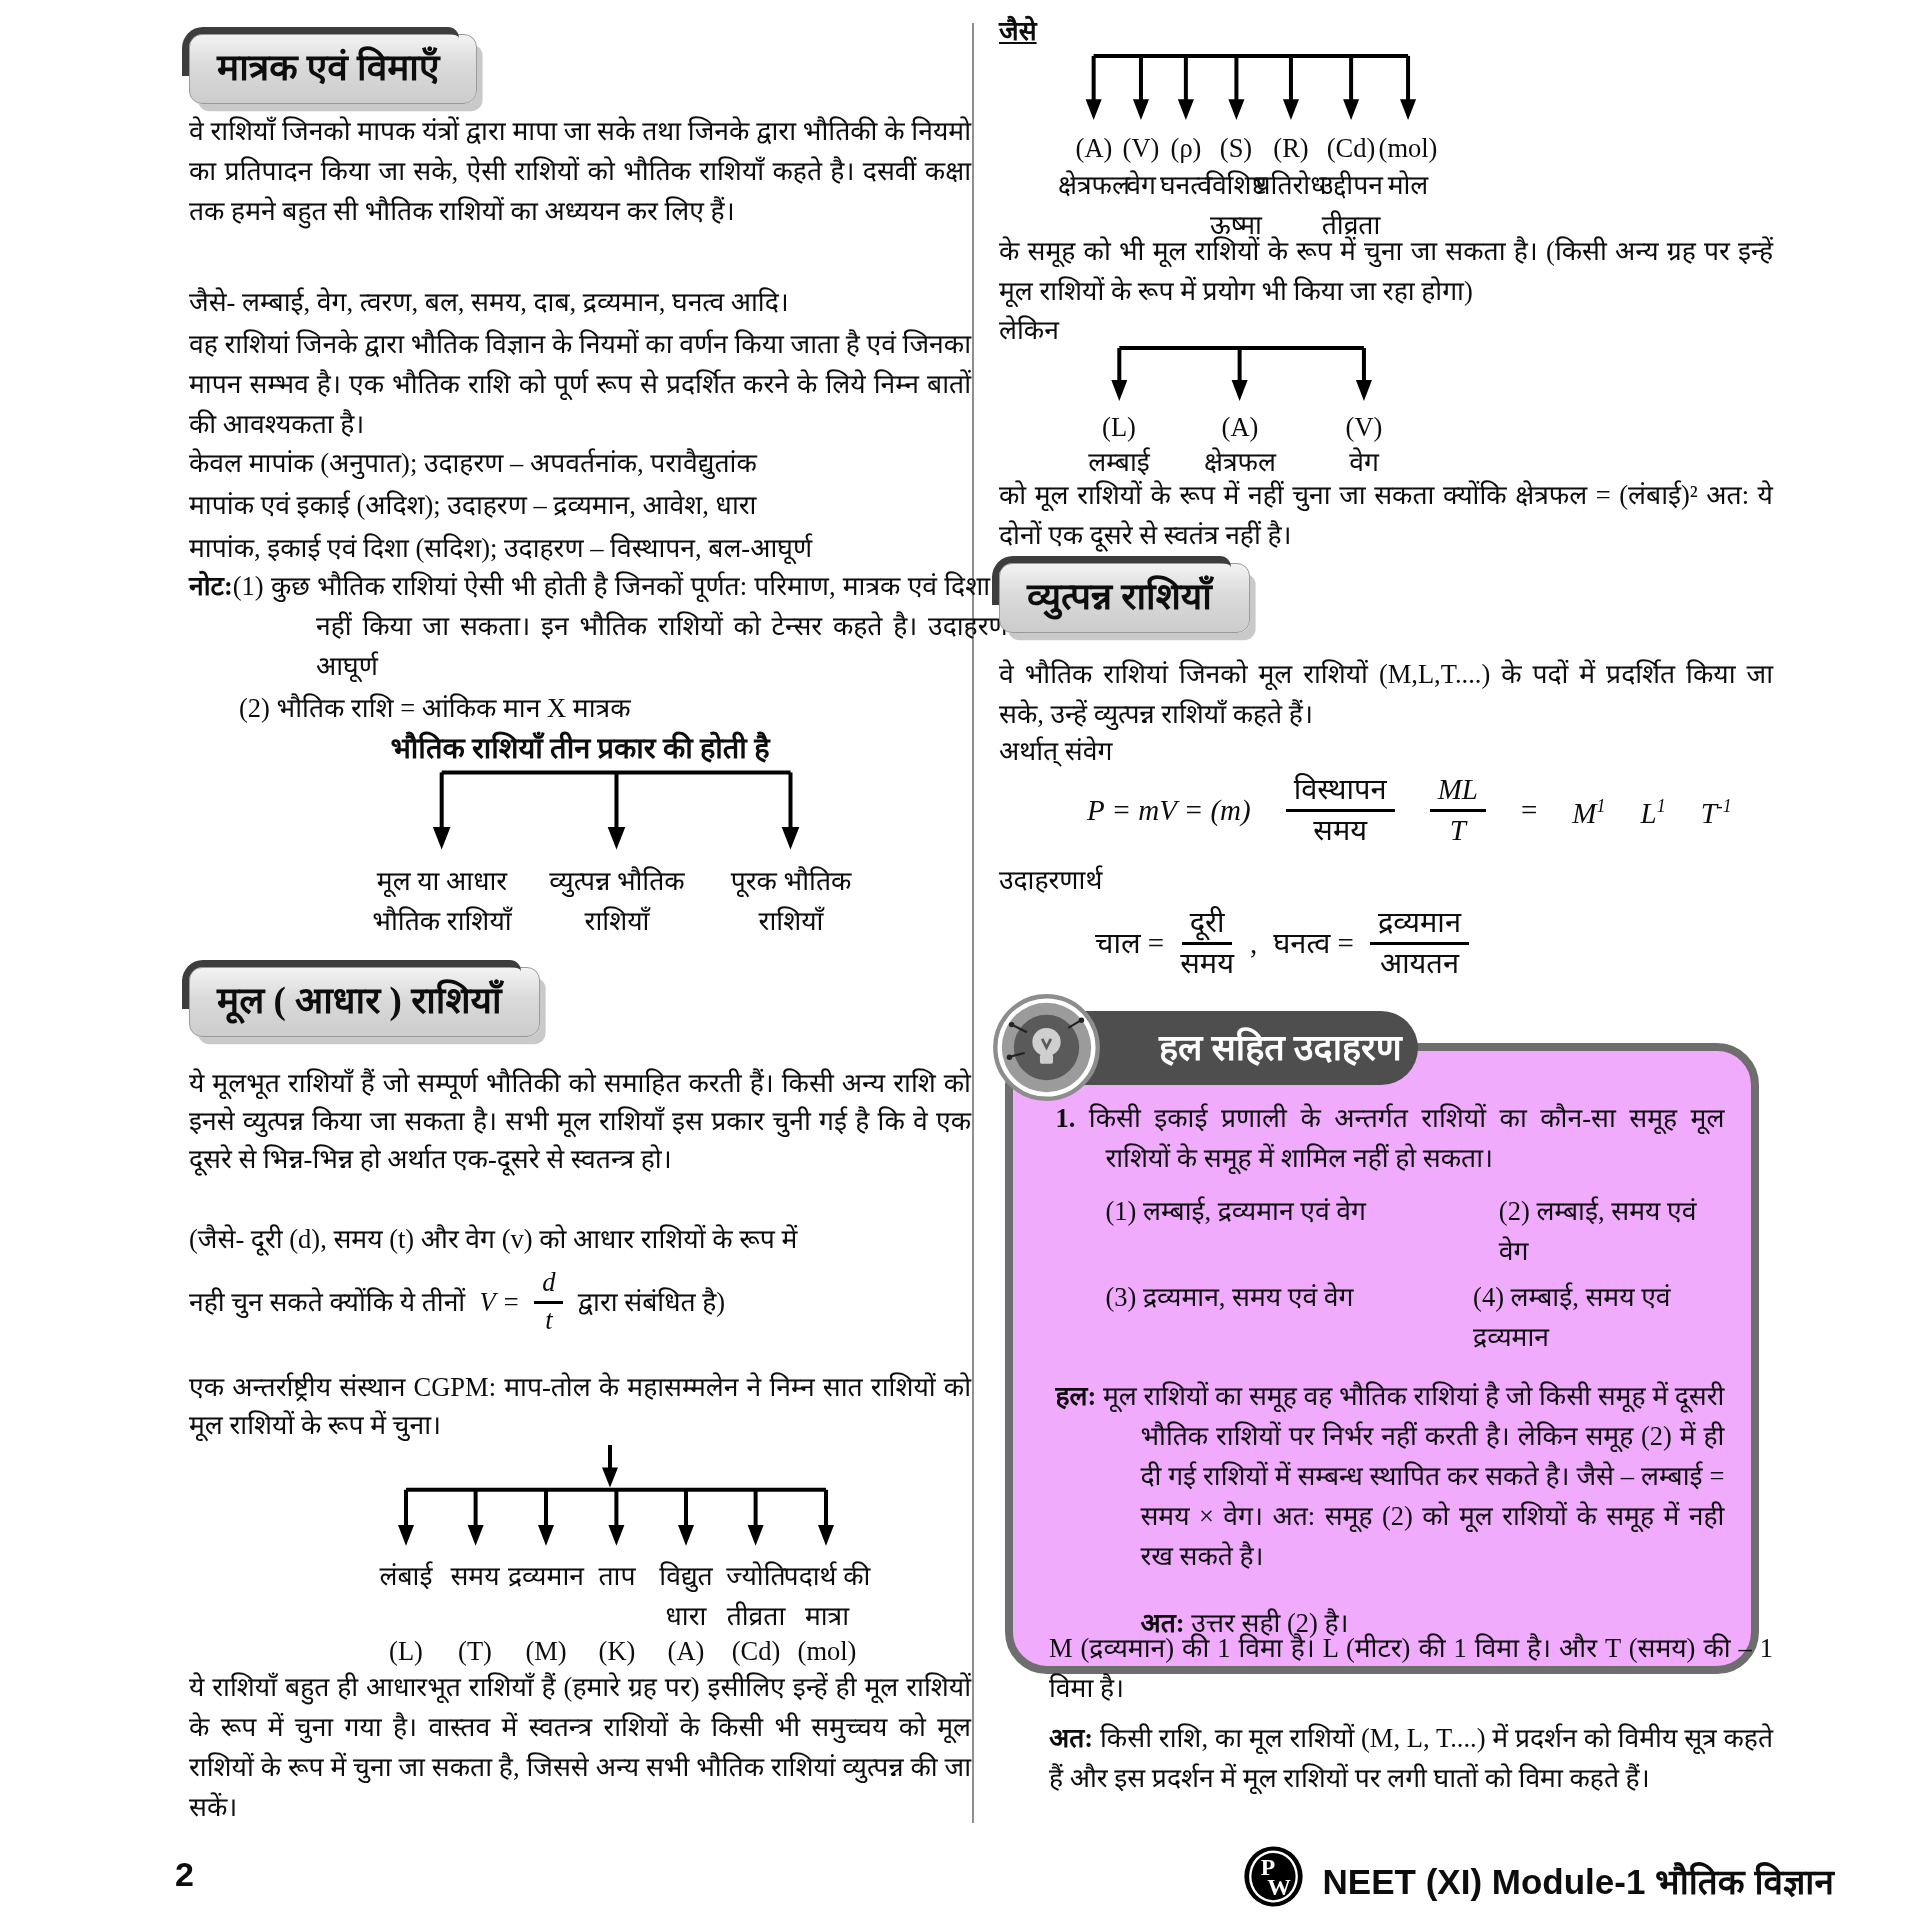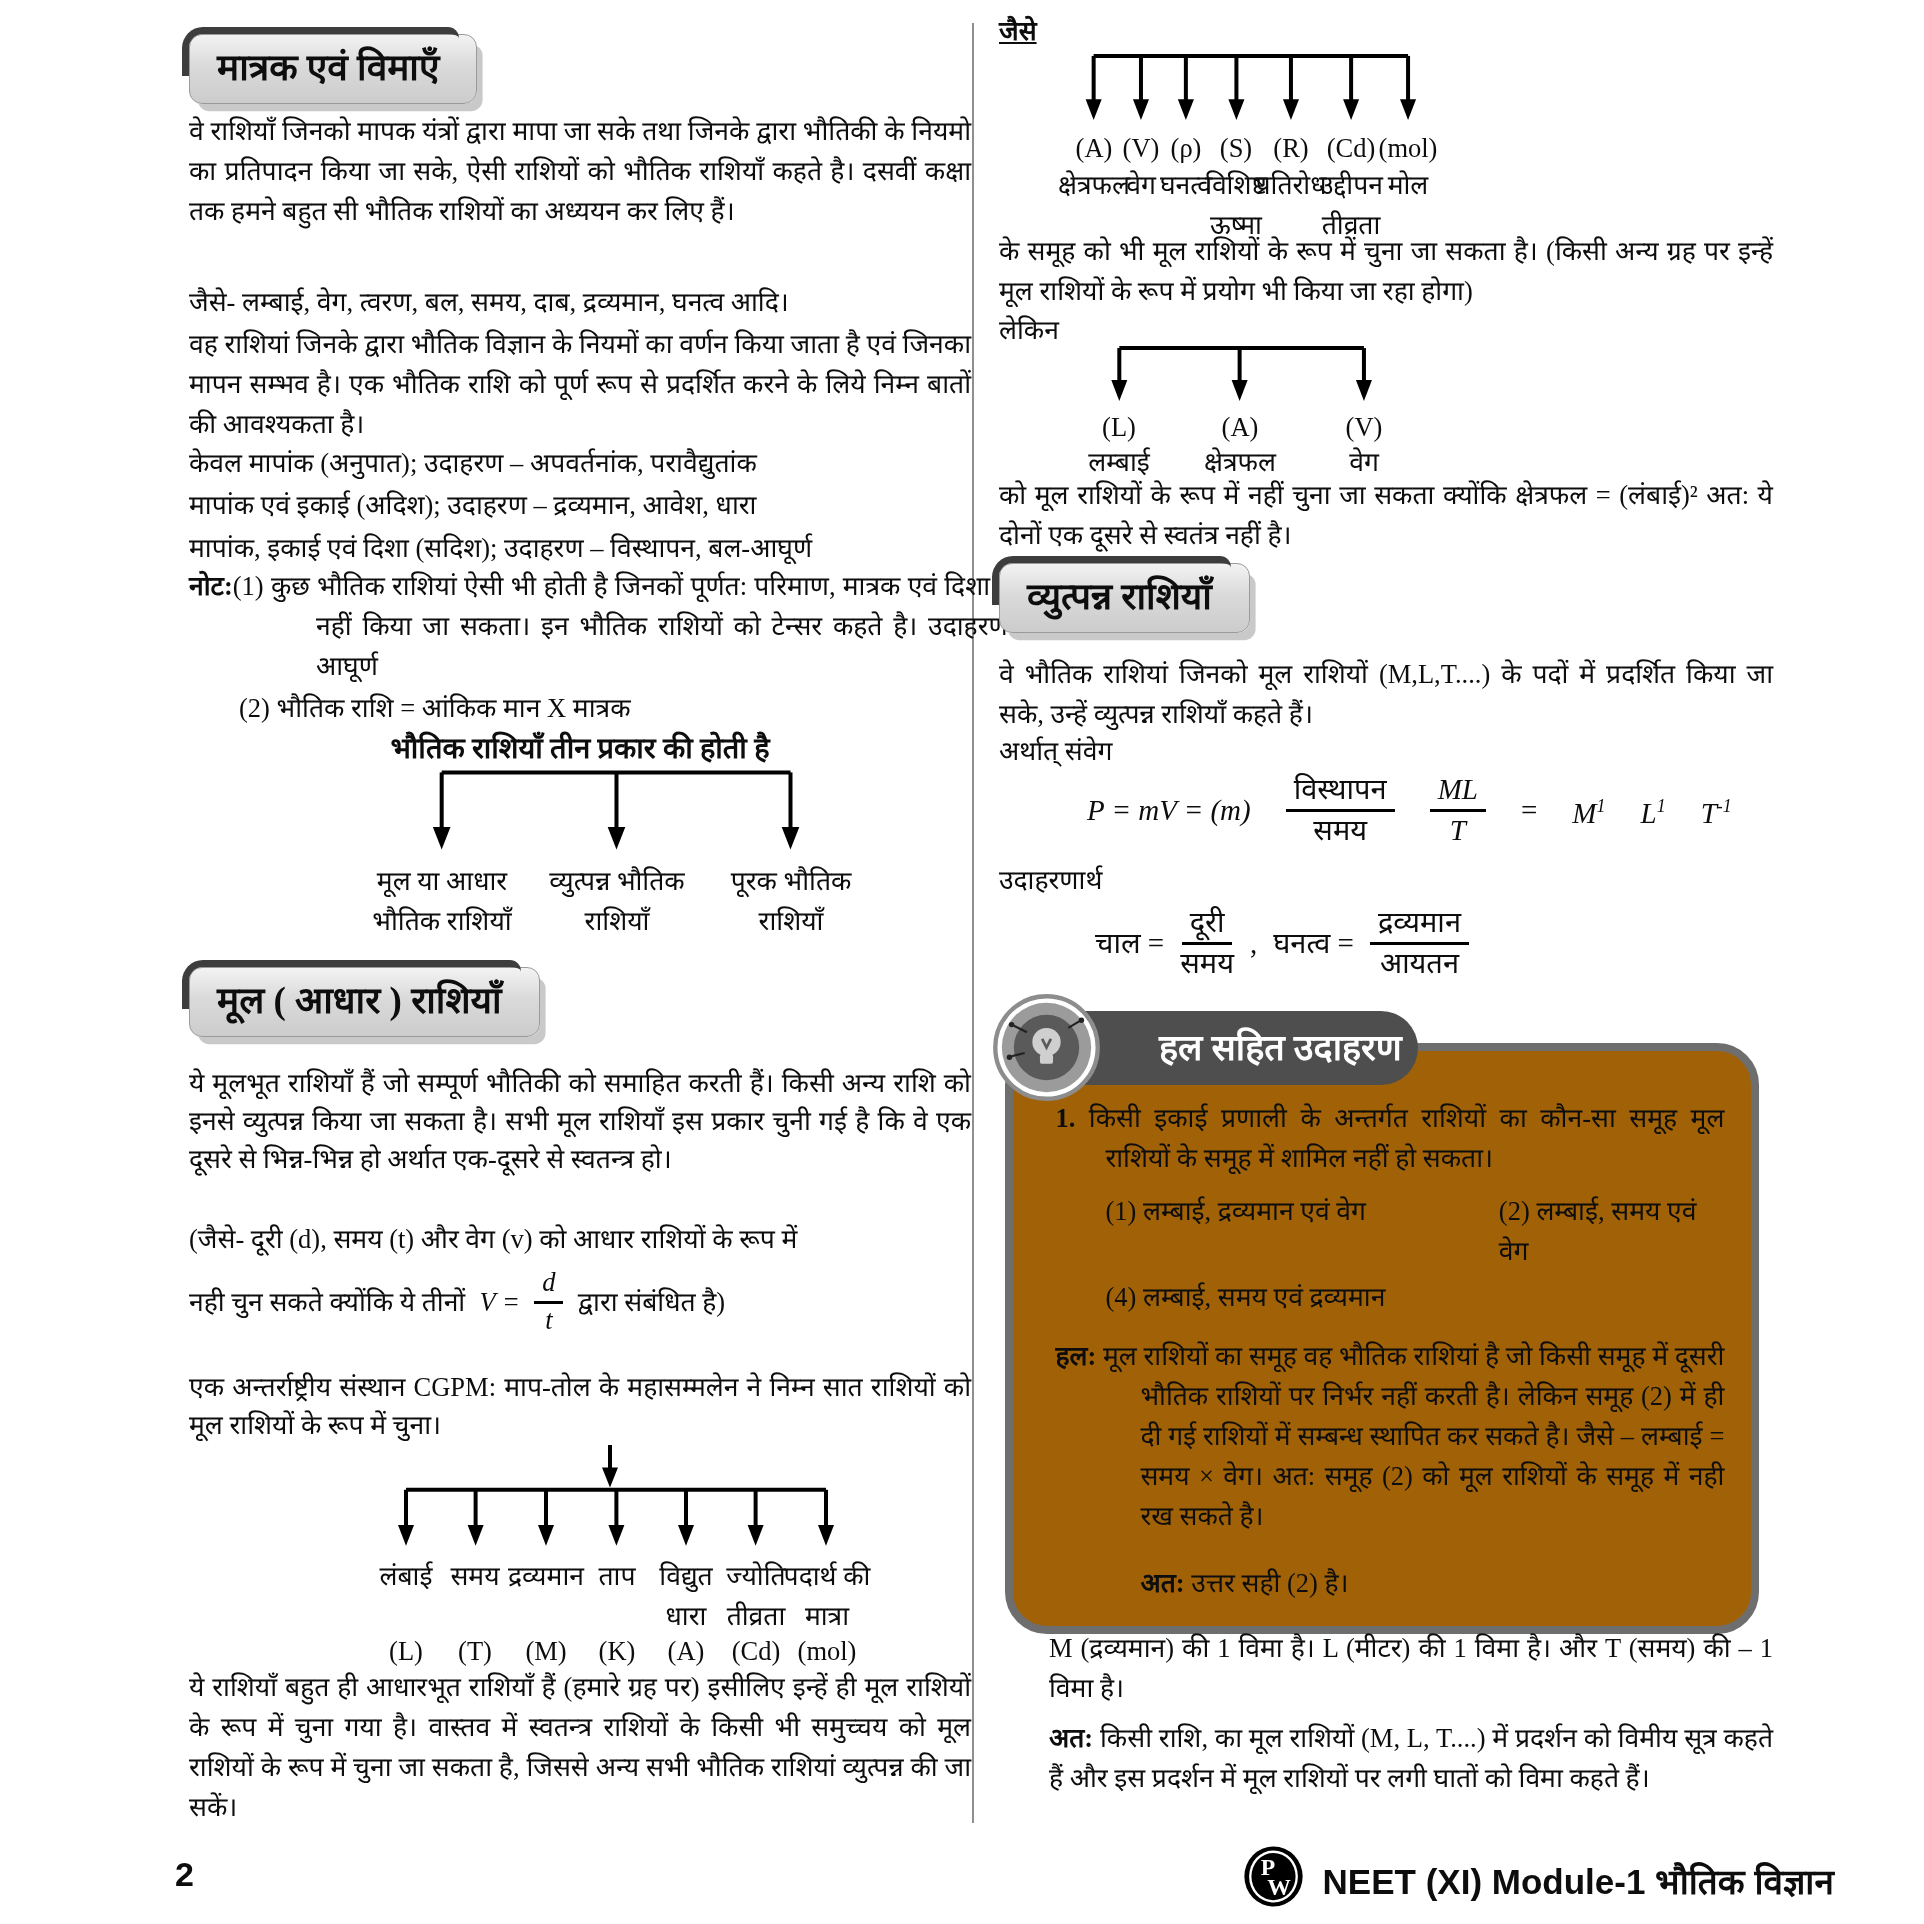--- a/index.html
+++ b/index.html
@@ -46,21 +46,21 @@
   .frac .num{border-bottom:3.2px solid #000;padding:0 8px 2.4px 8px;}
   .frac .den{padding-top:1.6px;}
   sup{font-size:0.62em;}
   .hangnote{padding-left:127px;text-indent:-127px;}
   .hangq{padding-left:50px;text-indent:-50px;}
   .hangsol{padding-left:85px;text-indent:-85px;}
   
   #solved-box{
     position:absolute;left:6.4px;top:1043px;width:754px;min-height:449px;
     border:8px solid #6e6e6e;border-radius:42px;
-    padding:47px 27px 22.5px 42px;box-sizing:border-box;background:#a16207;
+    padding:47px 27px 22.5px 42px;box-sizing:border-box;background:#f0abfc;
   }
   #solved-pill{
     position:absolute;top:-40px;left:9.6px;width:395px;height:74px;
     background:#4e4e4e;border-radius:40px;color:#ffffff;
     display:flex;align-items:center;padding-left:136px;box-sizing:border-box;
     font-size:36px;font-weight:bold;white-space:nowrap;
   }
   #bulb-badge{position:absolute;left:-30.5px;top:-17.6px;width:109px;height:109px;}
   
   #footer-page-num{position:absolute;left:175px;top:1854px;font-family:"Liberation Sans","DejaVu Sans",sans-serif;font-weight:bold;font-size:34px;}
@@ -337,20 +337,21 @@
         <span>हल सहित उदाहरण</span>
       </div>
 
       <p class="just hangq"><span class="b">1.</span> <span>किसी इकाई प्रणाली के अन्तर्गत राशियों का कौन-सा समूह मूल राशियों के समूह में शामिल नहीं हो सकता।</span></p>
 
       <div class="opt-row" style="margin-top:13px;padding-left:50px;">
         <span class="opt1">(1) लम्बाई, द्रव्यमान एवं वेग</span>
         <span>(2) लम्बाई, समय एवं वेग</span>
       </div>
       <div class="opt-row" style="margin-top:6.4px;padding-left:50px;">
+        <span class="opt1">(3) द्रव्यमान, समय एवं वेग</span>
         <span>(4) लम्बाई, समय एवं द्रव्यमान</span>
       </div>
 
       <p class="just hangsol" style="margin-top:19px;"><span class="b">हल:</span> <span>मूल राशियों का समूह वह भौतिक राशियां है जो किसी समूह में दूसरी भौतिक राशियों पर निर्भर नहीं करती है। लेकिन समूह (2) में ही दी गई राशियों में सम्बन्ध स्थापित कर सकते है। जैसे – लम्बाई = समय × वेग। अत: समूह (2) को मूल राशियों के समूह में नही रख सकते है।</span></p>
 
       <p style="margin-top:27px;padding-left:85px;"><span class="b">अत:</span> <span>उत्तर सही (2) है।</span></p>
     </div>
 
 
     <p class="blk just" style="top:1628px;padding-left:50px;box-sizing:border-box;">M (द्रव्यमान) की 1 विमा है। L (मीटर) की 1 विमा है। और T (समय) की – 1 विमा है।</p>

